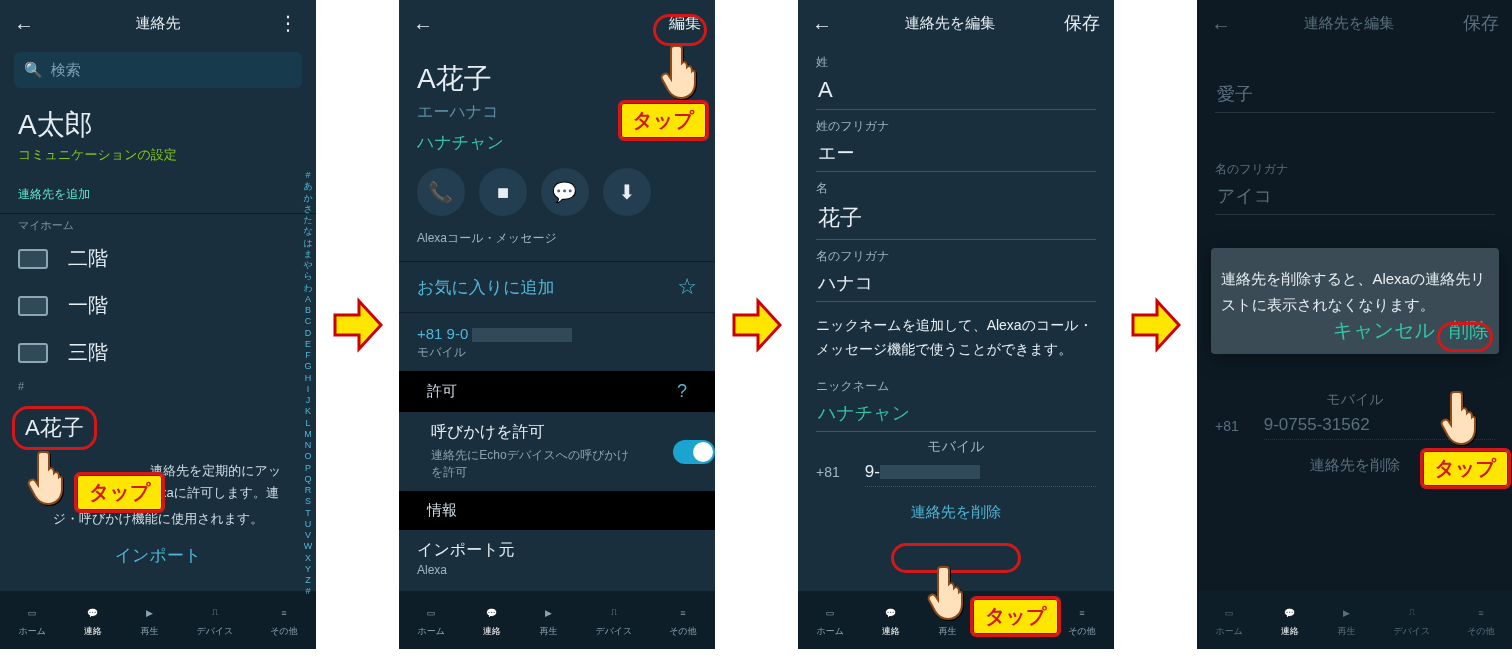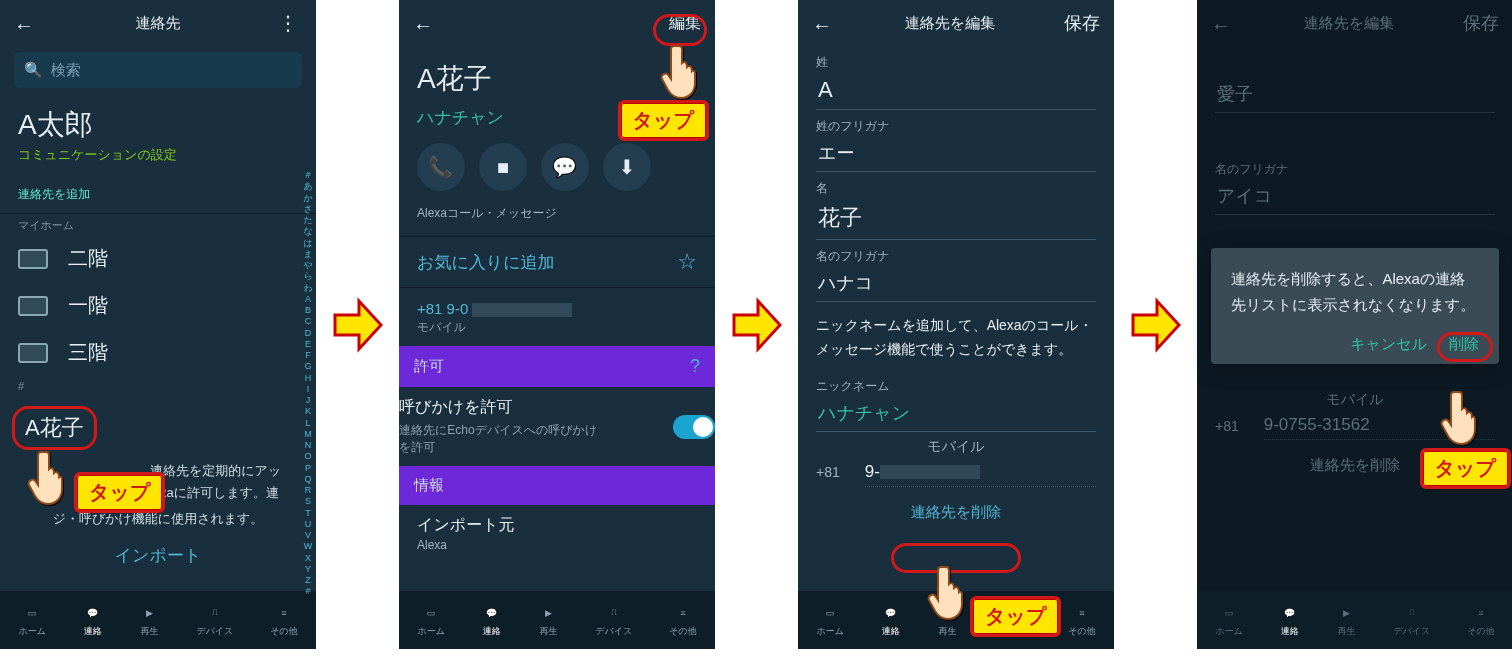--- a/index.html
+++ b/index.html
@@ -90,27 +90,27 @@
     display: flex;
     justify-content: space-around;
     align-items: center;
   }
   .nav-item { display: flex; flex-direction: column; align-items: center; gap: 2px; color: #8aa3b1; font-size: 9px; }
   .nav-item.active { color: #fff; }
   .nav-icon { width: 20px; height: 20px; display:flex; align-items:center; justify-content:center;}
   .action-row { display: flex; gap: 14px; padding: 14px 18px; }
   .circle-btn { width: 48px; height: 48px; border-radius: 50%; background: #223e50; display:flex; align-items:center; justify-content:center; color:#e7eef3; font-size:20px;}
   .alexa-note { font-size: 12px; color: #9fb6c2; padding: 0 18px 14px; }
-  .sect-divider { background:#6d28d9; padding: 10px 15px; font-size:15px; color:#cfdde5; display:flex; justify-content:space-between; align-items:center;}
+  .sect-divider { background:#000000; padding: 10px 28px; font-size:15px; color:#cfdde5; display:flex; justify-content:space-between; align-items:center;}
   .fav-row { display:flex; justify-content:space-between; align-items:center; padding: 12px 18px; color:#4fb7d7; font-size:17px;}
   .star { color:#4fb7d7; font-size:22px;}
   .phone-num { color:#4fb7d7; font-size:15px; padding: 0 18px;}
   .phone-bar { display:inline-block; background:#304a5a; width:100px; height:14px; vertical-align:middle; margin-left:4px;}
   .mobile-lbl { font-size:12px; color:#8aa3b1; padding: 2px 18px 10px;}
-  .perm-row { display:flex; justify-content:space-between; align-items:center; padding:10px 0;}
+  .perm-row { display:flex; justify-content:space-between; align-items:center; padding:10px 0;margin-left:32px;}
   .perm-text .t { font-size:16px; color:#e7eef3;}
   .perm-text .s { font-size:12px; color:#8aa3b1; margin-top:4px; max-width:200px;}
   .toggle { width:42px; height:24px; background:#1aa4cf; border-radius:12px; position:relative;}
   .toggle::after { content:""; position:absolute; right:2px; top:2px; width:20px; height:20px; background:#fff; border-radius:50%;}
   .help-q { color:#4fb7d7; font-size:18px;}
   .import-from { padding: 10px 18px 2px; font-size:16px;}
   .alexa-small { padding: 0 18px 6px; font-size:12px; color:#9fb6c2;}
   .edit-oval {
     position:absolute; top:14px; right:8px;
     border:3px solid #d21818; border-radius:22px; width:54px; height:32px;
@@ -127,25 +127,25 @@
   .num-box .redact { display:inline-block; background:#304a5a; width:100px; height:14px; vertical-align:middle;}
   .del-link { color:#4fb7d7; text-align:center; font-size:15px; padding: 16px 0 12px;}
   .del-oval {
     position:absolute; left:50%; transform:translateX(-50%); bottom:76px;
     border:3px solid #d21818; border-radius:20px; width:130px; height:30px;
   }
   .dimmed { color:#5a6f7c !important; }
   .phone.dim { background:#0d1a24;}
   .dialog {
     position:absolute; left:14px; right:14px; top:248px;
-    background:#3a4b55; border-radius:4px; padding: 18px 20px 10px; color:#e7eef3;
+    background:#3a4b55; border-radius:4px; padding: 18px 10px 10px; color:#e7eef3;
     box-shadow:0 4px 20px rgba(0,0,0,.4);
   }
   .dialog-msg { font-size:15px; line-height:1.7;}
-  .dialog-actions { display:flex; justify-content:flex-end; gap:22px; margin-top:18px; font-size:15px;}
+  .dialog-actions { display:flex; justify-content:flex-end; gap:14px; font-size:20px;}
   .dialog-actions span { color:#2dc7a8; cursor:pointer;}
   .dialog-del-oval {
     position:absolute; right:6px; bottom:2px;
     border:3px solid #d21818; border-radius:18px; width:56px; height:30px;
   }
   .hand {
     position:absolute; width:44px; height:58px;
     pointer-events:none;
   }
   .hand svg { width:100%; height:100%; filter: drop-shadow(1px 1px 0 #000);}
@@ -238,20 +238,21 @@
   </div>
 
 <div class="phone">
   <div class="header">
     <span class="back-arrow">←</span>
     <span class="title"></span>
     <span style="font-size:16px;margin-left:11px;">編集</span>
   </div>
   <div class="edit-oval"></div>
   <div class="big-name" style="margin-top:14px;">A花子</div>
+  <div class="sub-name">エーハナコ</div>
   <div class="nick-name">ハナチャン</div>
   <div class="action-row">
     <div class="circle-btn">📞</div>
     <div class="circle-btn">■</div>
     <div class="circle-btn">💬</div>
     <div class="circle-btn">⬇</div>
   </div>
   <div class="alexa-note">Alexaコール・メッセージ</div>
   <div class="sep-line"></div>
   <div class="fav-row">

